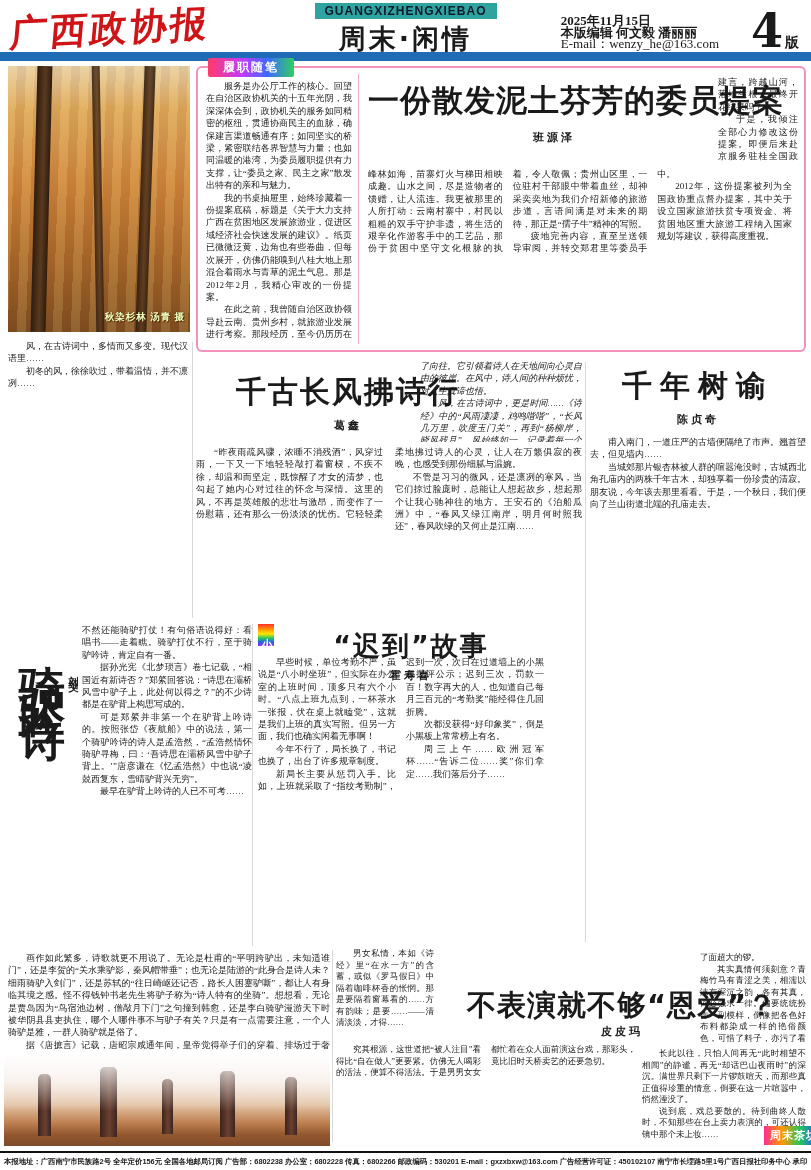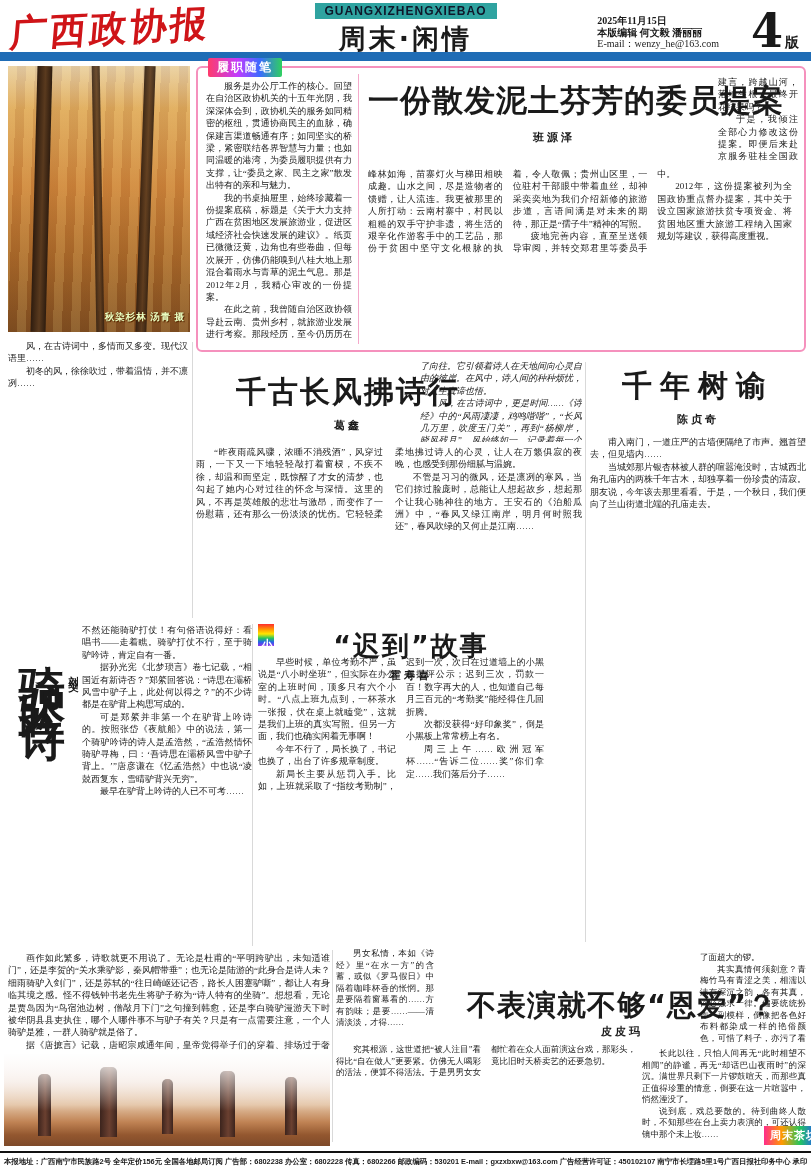--- a/index.html
+++ b/index.html
@@ -5,21 +5,21 @@
   html,body{margin:0;padding:0;background:#888;}
   .page{position:relative;width:811px;height:1170px;background:#ffffff;margin:0 auto;
         font-family:"Liberation Serif","DejaVu Serif",serif;color:#1a1a1a;overflow:hidden;}
   
   .masthead{position:absolute;left:10px;top:4px;font-size:37px;font-weight:900;color:#cf1418;
             font-family:"DejaVu Serif",serif;transform:rotate(-3deg) skewX(-8deg);letter-spacing:3px;}
   .romanized{position:absolute;left:50%;top:3px;transform:translateX(-50%);background:#2fa3a0;color:#0f172a;
              font-family:"Liberation Sans",sans-serif;font-size:12px;font-weight:bold;letter-spacing:1px;padding:1px 10px;}
   .edition{position:absolute;left:50%;top:21px;transform:translateX(-50%);font-size:27px;font-weight:900;
            letter-spacing:3px;font-family:"DejaVu Sans","Liberation Sans",sans-serif;}
-  .pubinfo{position:absolute;right:92px;top:15px;font-size:10px;line-height:11.5px;text-align:left;}
+  .pubinfo{position:absolute;right:92px;top:15px;font-size:13px;line-height:11.5px;text-align:left;}
   .pubinfo .b{font-weight:bold;}
   .pagenum{position:absolute;right:12px;top:4px;font-family:"DejaVu Serif",serif;}
   .pagenum .num{font-size:46px;font-weight:900;}
   .pagenum .word{font-size:14px;font-weight:bold;margin-left:2px;}
   .blueband{position:absolute;left:0;top:52px;width:811px;height:9px;background:#1f6cb5;}
   
   .photo-top{position:absolute;left:8px;top:66px;width:182px;height:266px;overflow:hidden;
     background:linear-gradient(180deg,#e8d9b8 0%,#dcab60 16%,#c9813a 45%,#a06227 72%,#6f431d 100%);}
   .photo-top .leaves{position:absolute;inset:0;
     background:repeating-linear-gradient(92deg,rgba(246,196,110,0.5) 0 9px,rgba(182,110,42,0.35) 9px 18px);
@@ -42,21 +42,21 @@
   
   .paras{font-size:9px;line-height:12.4px;text-align:justify;overflow:hidden;}
   .paras p{margin:0;text-indent:2em;}
   .paras.cont p:first-child{text-indent:0;}
   .byline{font-size:11px;font-weight:bold;text-align:center;letter-spacing:3px;}
   .htitle{font-family:"DejaVu Sans","Liberation Sans",sans-serif;font-weight:900;white-space:nowrap;text-align:center;}
   .vrule{position:absolute;width:0;border-left:1px solid #d9d9d9;}
   
   .art-proposal{position:absolute;left:196px;top:66px;width:610px;height:286px;border:2px solid #f591bd;
                 border-radius:6px;box-sizing:border-box;}
-  .art-proposal .tag{position:absolute;left:10px;top:-10px;padding:1px 9px;color:#fff;font-size:12px;font-weight:bold;
+  .art-proposal .tag{position:absolute;left:10px;top:-10px;padding:1px 15px;color:#fff;font-size:12px;font-weight:bold;
     letter-spacing:2px;font-family:"Liberation Sans",sans-serif;border-radius:2px;
     background:linear-gradient(90deg,#ff3b6b,#c13bff 40%,#3b6bff 70%,#2fd05f);}
   .art-proposal .colL{position:absolute;left:8px;top:12px;width:146px;height:258px;}
   .art-proposal .pinkdiv{position:absolute;left:160px;top:6px;bottom:6px;width:0;border-left:1px solid #f5a9cb;}
   .art-proposal .title{position:absolute;left:170px;top:12px;width:372px;font-size:31px;letter-spacing:1px;}
   .art-proposal .byline{position:absolute;left:170px;top:62px;width:372px;}
   .art-proposal .colSide{position:absolute;right:6px;top:8px;width:80px;height:86px;}
   .art-proposal .bodyCols{position:absolute;left:170px;top:100px;width:424px;height:172px;
     column-count:3;column-gap:10px;}
   

